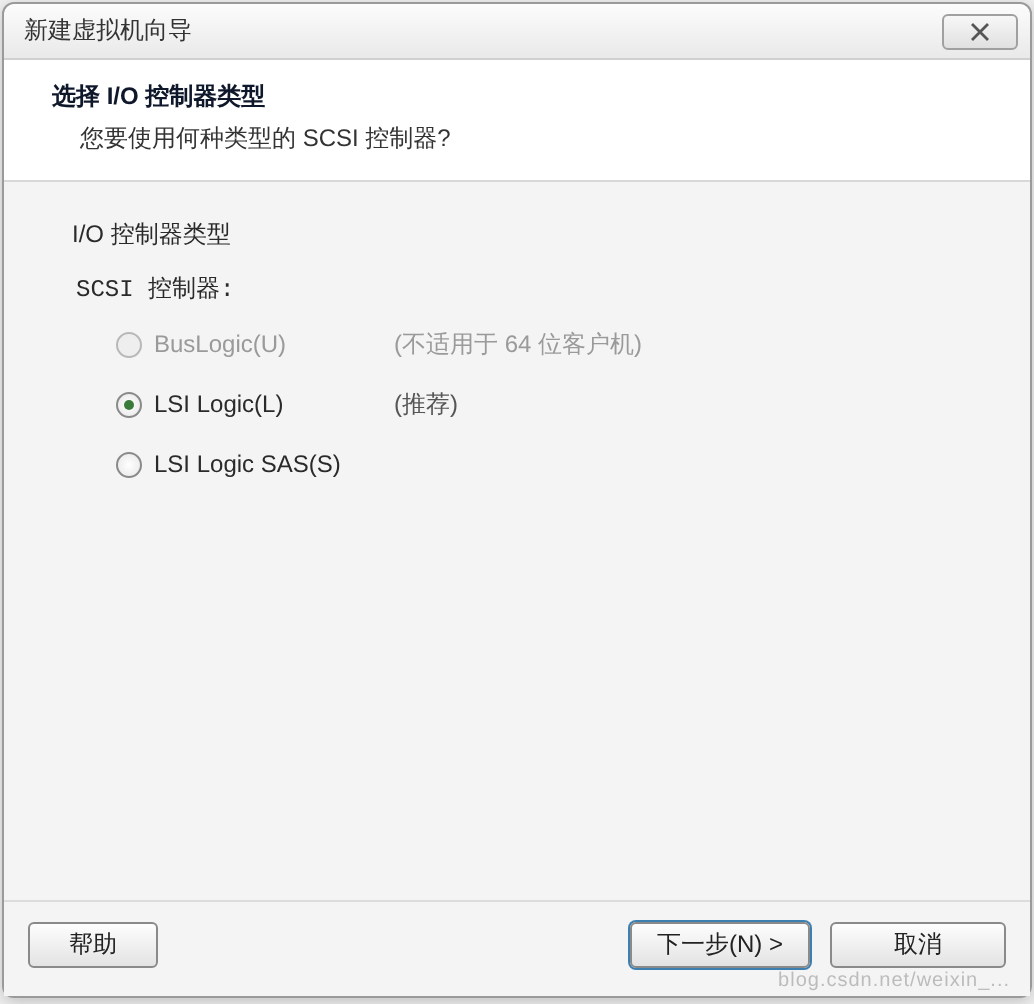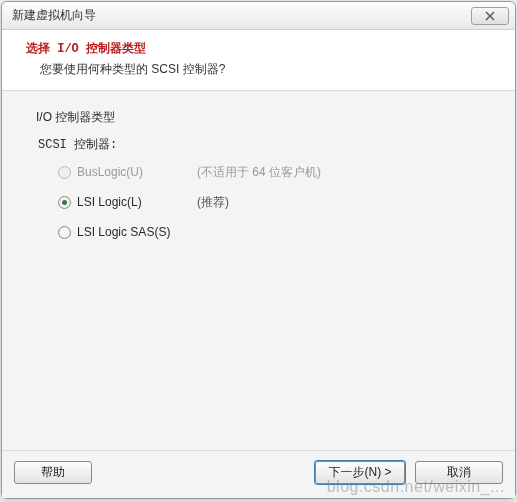--- a/index.html
+++ b/index.html
@@ -40,21 +40,21 @@
       background: linear-gradient(#f7f7f7, #e0e0e0);
       display: flex; align-items: center; justify-content: center;
       cursor: pointer;
     }
     .close-btn svg { width: 10px; height: 10px; }
     .header {
       background: #fff;
       padding: 10px 14px 12px 24px;
       border-bottom: 1px solid #d8d8d8;
     }
-    .header-title { font-weight: bold; color: #b91c1c; margin-bottom: 4px; font-family: Liberation Mono, monospace; }
+    .header-title { font-weight: bold; color: #0f172a; margin-bottom: 4px; }
     .header-subtitle { color: #333; padding-left: 14px; }
     .content {
       flex: 1;
       background: #f4f4f4;
       padding: 18px 24px 10px 34px;
       color: #2a2a2a;
     }
     .section-label { margin-bottom: 10px; }
     .sub-label { margin-bottom: 10px; padding-left: 2px; font-family: Liberation Mono, monospace; }
     .radio-group { padding-left: 22px; }
@@ -99,33 +99,33 @@
       border-radius: 3px;
       background: linear-gradient(#fdfdfd, #e3e3e3);
       font-size: 12px;
       color: #222;
       display: inline-flex;
       align-items: center;
       justify-content: center;
       cursor: pointer;
       padding: 0 6px;
     }
-    .btn-help { width: 78px; }
+    .btn-help { width: 65px; }
     .spacer { flex: 1; }
     .btn-nav { width: 90px; margin-left: 0; }
     .btn-nav + .btn-nav { margin-left: -1px; }
     .btn-cancel { width: 88px; margin-left: 10px; }
     .btn.default {
       box-shadow: 0 0 0 1px #3c7fb1;
     }
     .watermark {
       position: absolute;
       bottom: 6px; right: 12px;
       color: rgba(120,120,120,0.45);
-      font-size: 16px;
+      font-size: 10px;
       letter-spacing: 0.5px;
       pointer-events: none;
       text-align: right;
     }
     .bg-text {
       position: absolute;
       top: 2px; right: 48px;
       color: rgba(90,100,90,0.25);
       font-size: 20px;
       font-weight: bold;

